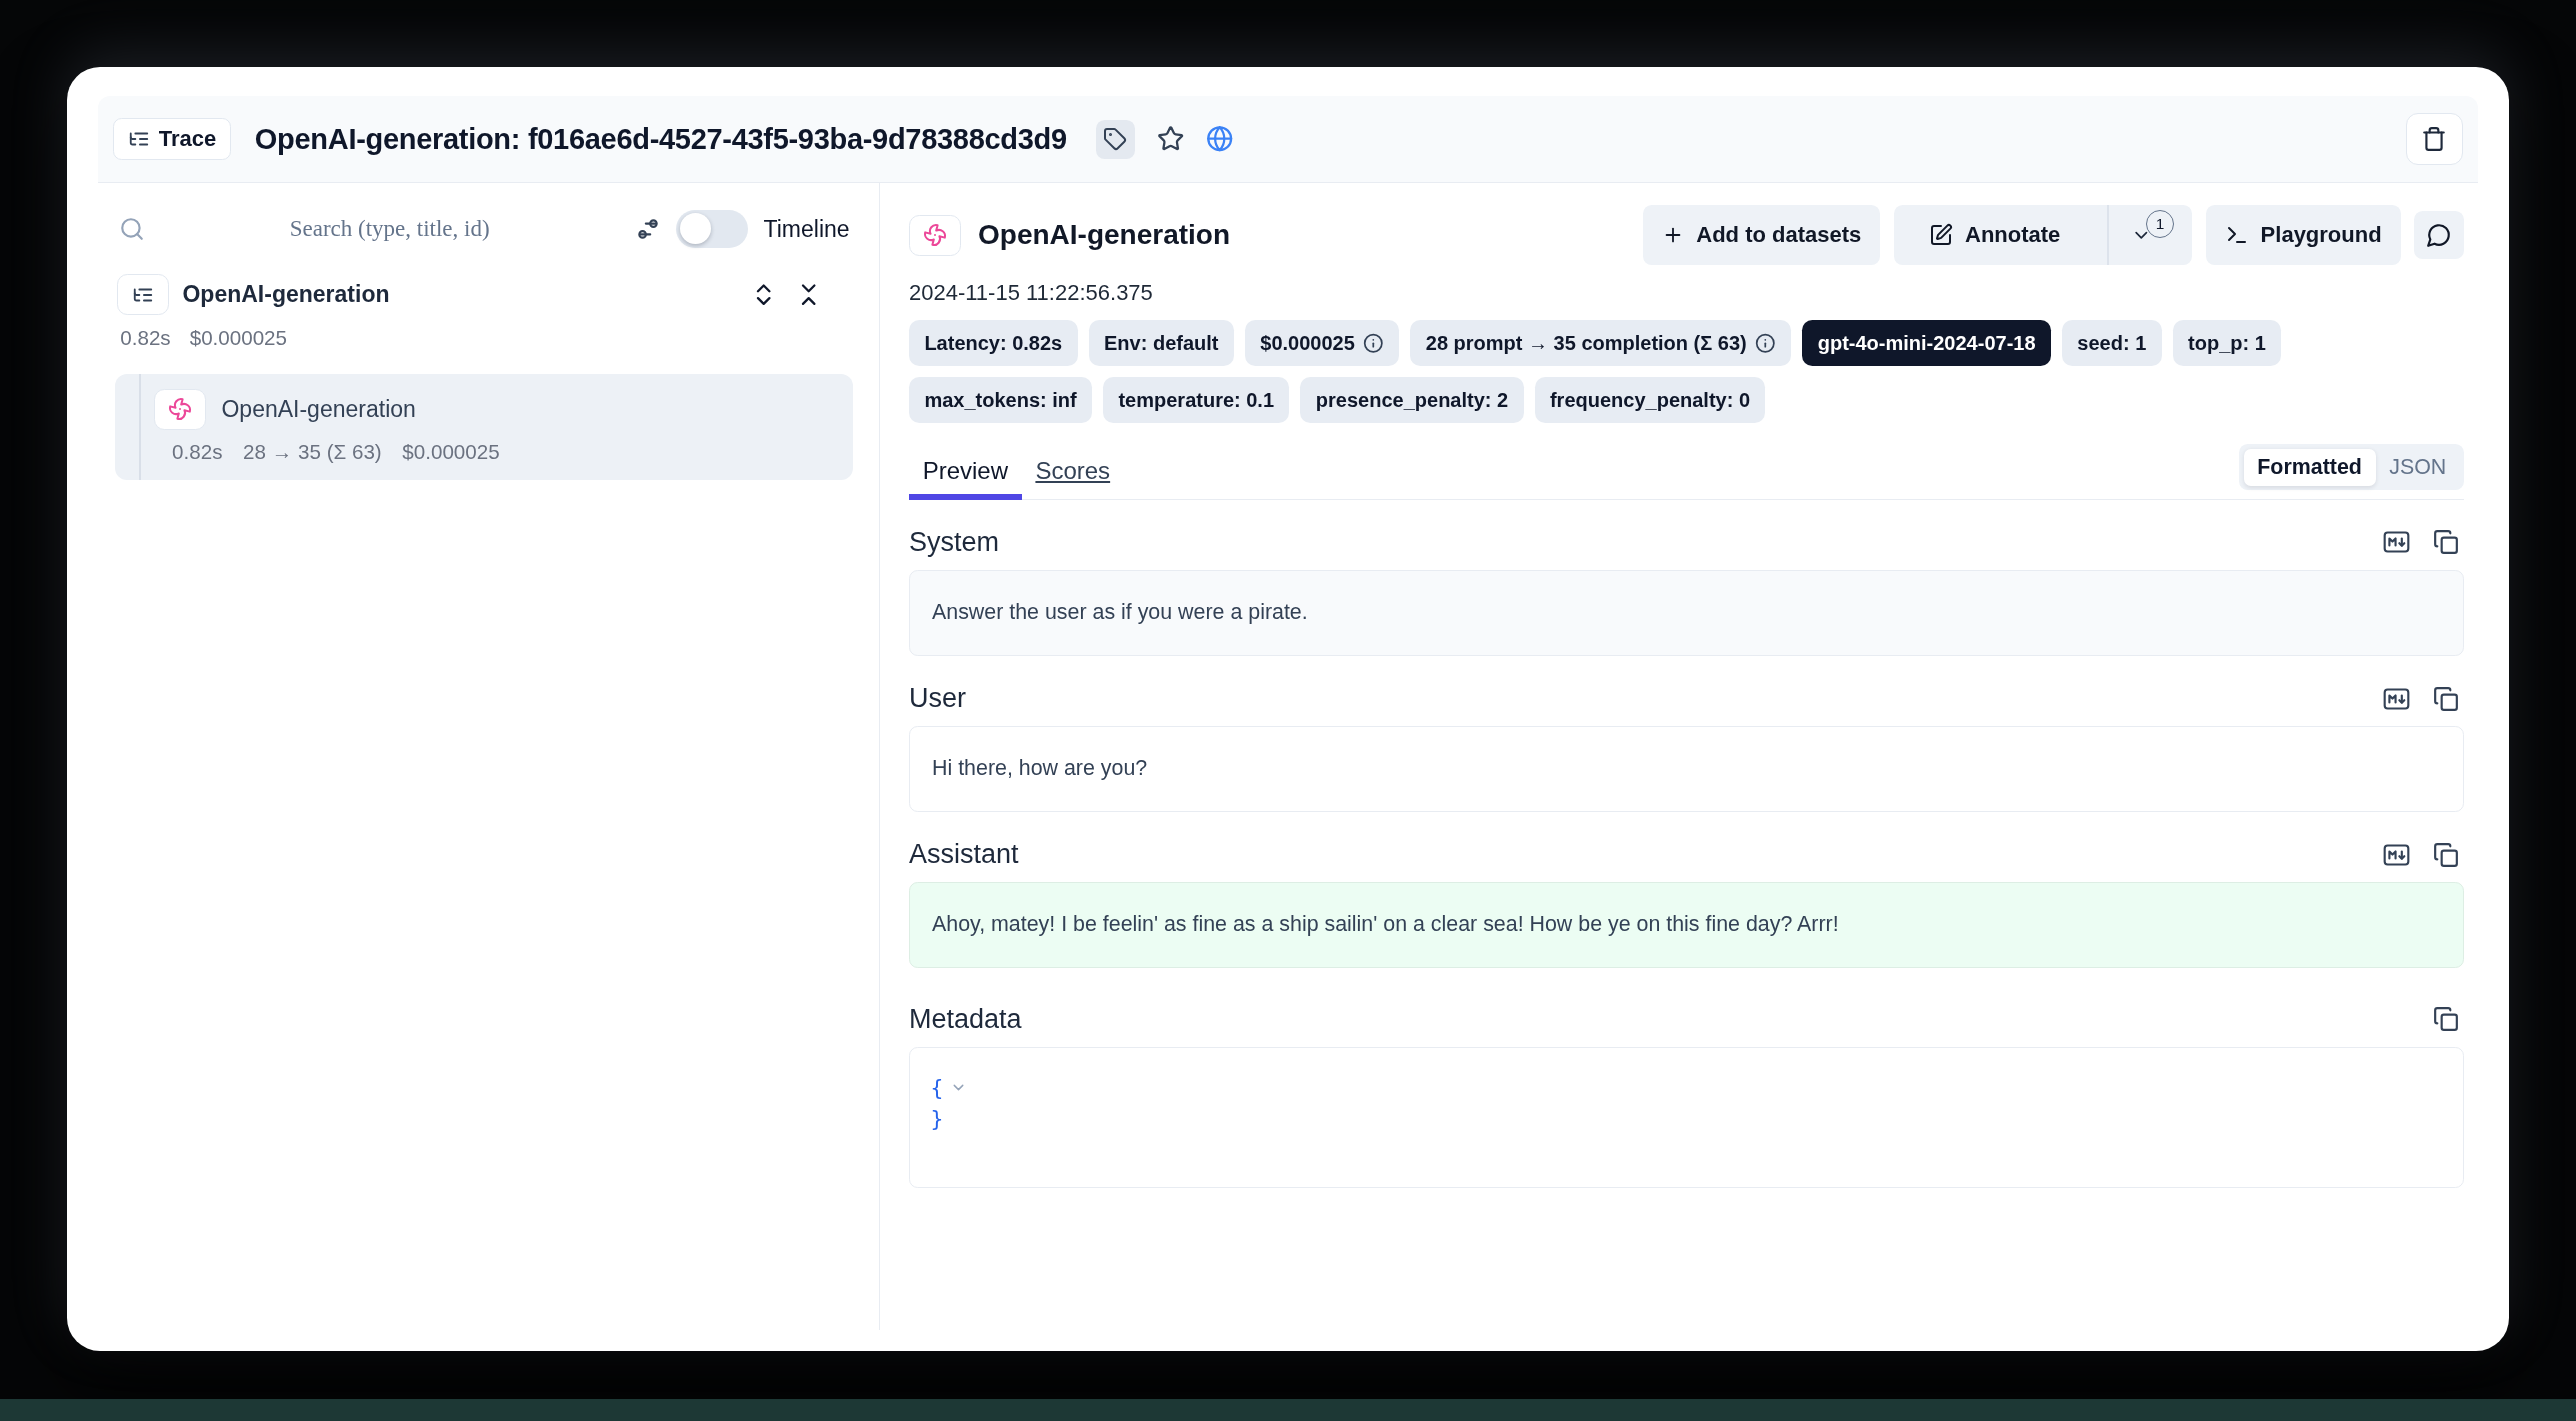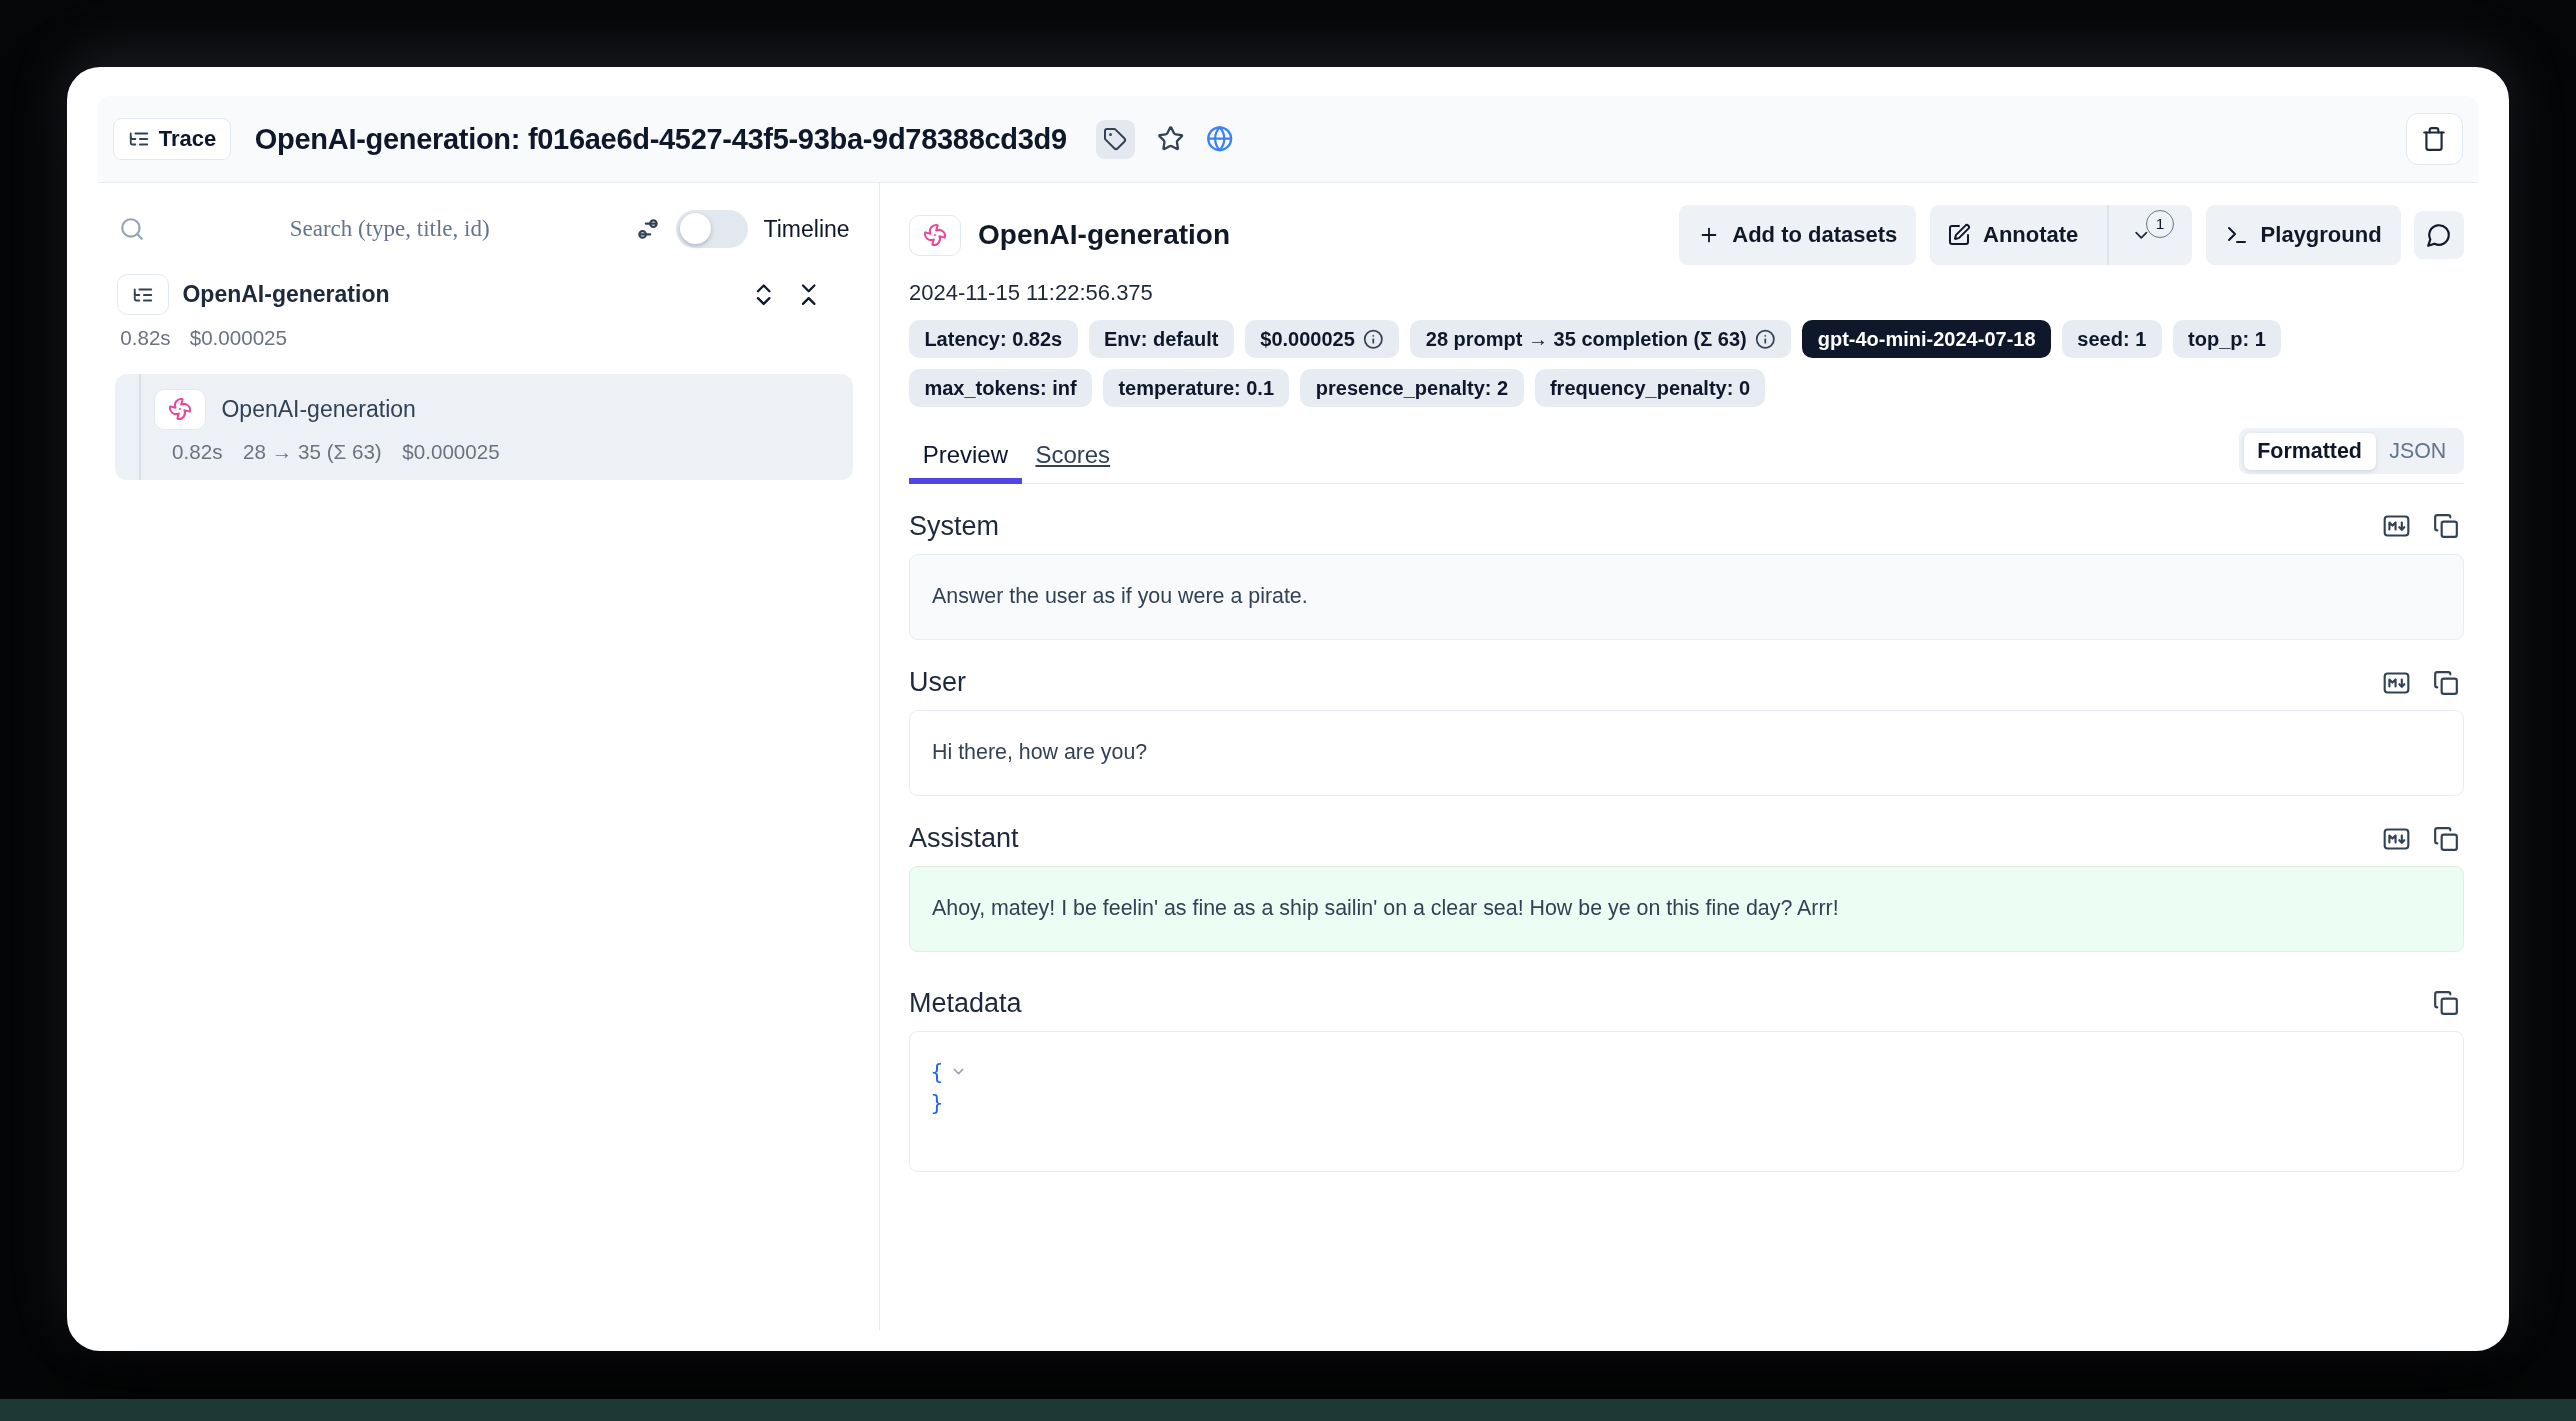--- a/index.html
+++ b/index.html
@@ -60,30 +60,30 @@
   .child-head{display:flex;align-items:center;gap:15.4px;margin-left:39px;}
   .child-label{font-size:23px;color:#334155;}
   .child-metrics{display:flex;gap:20.6px;margin:10.3px 0 0 57px;font-size:20.6px;color:#6b7280;}
 
   
   .main-title-row{display:flex;align-items:center;gap:17px;margin-bottom:15.4px;}
   .main-title{font-size:28px;font-weight:700;color:#111827;}
   .actions{margin-left:auto;display:flex;align-items:center;gap:13.7px;}
   .btn{height:60px;background:#eef2f7;border-radius:8.6px;display:flex;align-items:center;gap:12px;padding:0 19px;font-size:22px;font-weight:600;color:#111827;white-space:nowrap;}
   .btn.split{padding:0;}
-  .split-main{display:flex;align-items:center;gap:12px;padding:0 17px;height:100%;}
+  .split-main{display:flex;align-items:center;gap:12px;padding:0 35px;height:100%;}
   .split-sep{width:1.7px;height:100%;background:#dde3ec;}
   .split-more{display:flex;align-items:center;padding:0 12px 0 10.3px;height:100%;color:#1e293b;}
   .count-badge{width:26px;height:26px;border:1.7px solid #64748b;border-radius:50%;font-size:15.4px;font-weight:400;color:#0f172a;display:flex;align-items:center;justify-content:center;position:relative;top:-11px;left:-6px;background:transparent;}
   .icon-btn{width:50px;height:48px;background:#eef2f7;border-radius:8.6px;display:flex;align-items:center;justify-content:center;color:#111827;}
 
   .timestamp{font-size:22px;color:#1f2937;margin-bottom:13.7px;}
 
   .badge-row{display:flex;flex-wrap:wrap;gap:11px;margin-bottom:11px;}
-  .badge{height:38px;padding:0 15.4px;background:#e7ecf3;border-radius:10.3px;display:flex;align-items:center;gap:8.6px;font-size:20px;font-weight:600;color:#0f172a;white-space:nowrap;}
+  .badge{height:46px;padding:0 15.4px;background:#e7ecf3;border-radius:10.3px;display:flex;align-items:center;gap:8.6px;font-size:20px;font-weight:600;color:#0f172a;white-space:nowrap;}
   .badge.dark{background:#0f172a;color:#ffffff;}
   .info-icon{color:#334155;display:flex;}
 
   .tabs-row{display:flex;align-items:flex-end;border-bottom:1.7px solid #e8ecf2;margin-top:10.3px;position:relative;}
   .tab{padding:10.3px 13.7px 13.7px;font-size:24px;color:#0f172a;position:relative;}
   .tab .underline{position:absolute;left:0;right:0;bottom:-1.7px;height:6px;background:#4f46e5;}
   .tab.inactive{color:#334155;text-decoration:underline;}
   .format-switch{margin-left:auto;margin-bottom:8.6px;background:#eef2f7;border-radius:8.6px;padding:4.3px;display:flex;align-items:center;}
   .seg{padding:6px 13.7px;font-size:21.4px;color:#64748b;border-radius:6.9px;}
   .seg.active{background:#fff;color:#0f172a;font-weight:600;box-shadow:0 1.7px 4.3px rgba(15,23,42,.10);}

